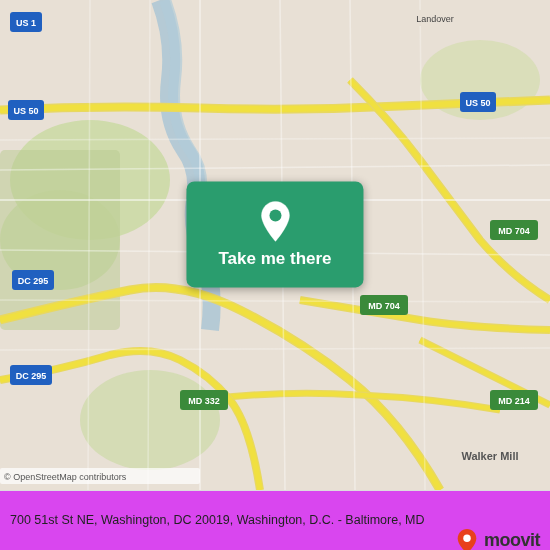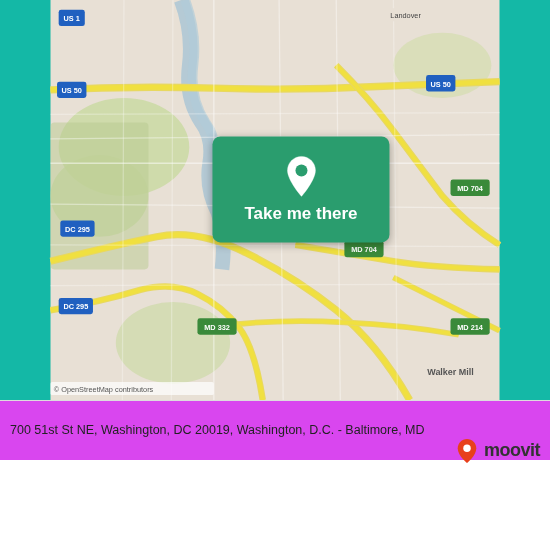--- a/index.html
+++ b/index.html
@@ -7,21 +7,21 @@
     body {
       width: 550px;
       height: 550px;
       overflow: hidden;
       font-family: Arial, sans-serif;
       position: relative;
     }
 
     #map-container {
       width: 550px;
-      height: 400px;
+      height: 490px;
       position: relative;
       overflow: hidden;
       background-color: #14b8a6;
     }
 
     
     #map-svg {
       width: 100%;
       height: 100%;
       position: absolute;
@@ -37,21 +37,20 @@
       background-color: #2a9d6e;
       border-radius: 8px;
       padding: 18px 32px;
       display: flex;
       flex-direction: column;
       align-items: center;
       gap: 6px;
       cursor: pointer;
       box-shadow: 0 2px 8px rgba(0,0,0,0.3);
       min-width: 176px;
-      margin-left: 26px;
     }
 
     #pin-icon {
       width: 36px;
       height: 44px;
     }
 
     #button-label {
       color: white;
       font-size: 17px;

